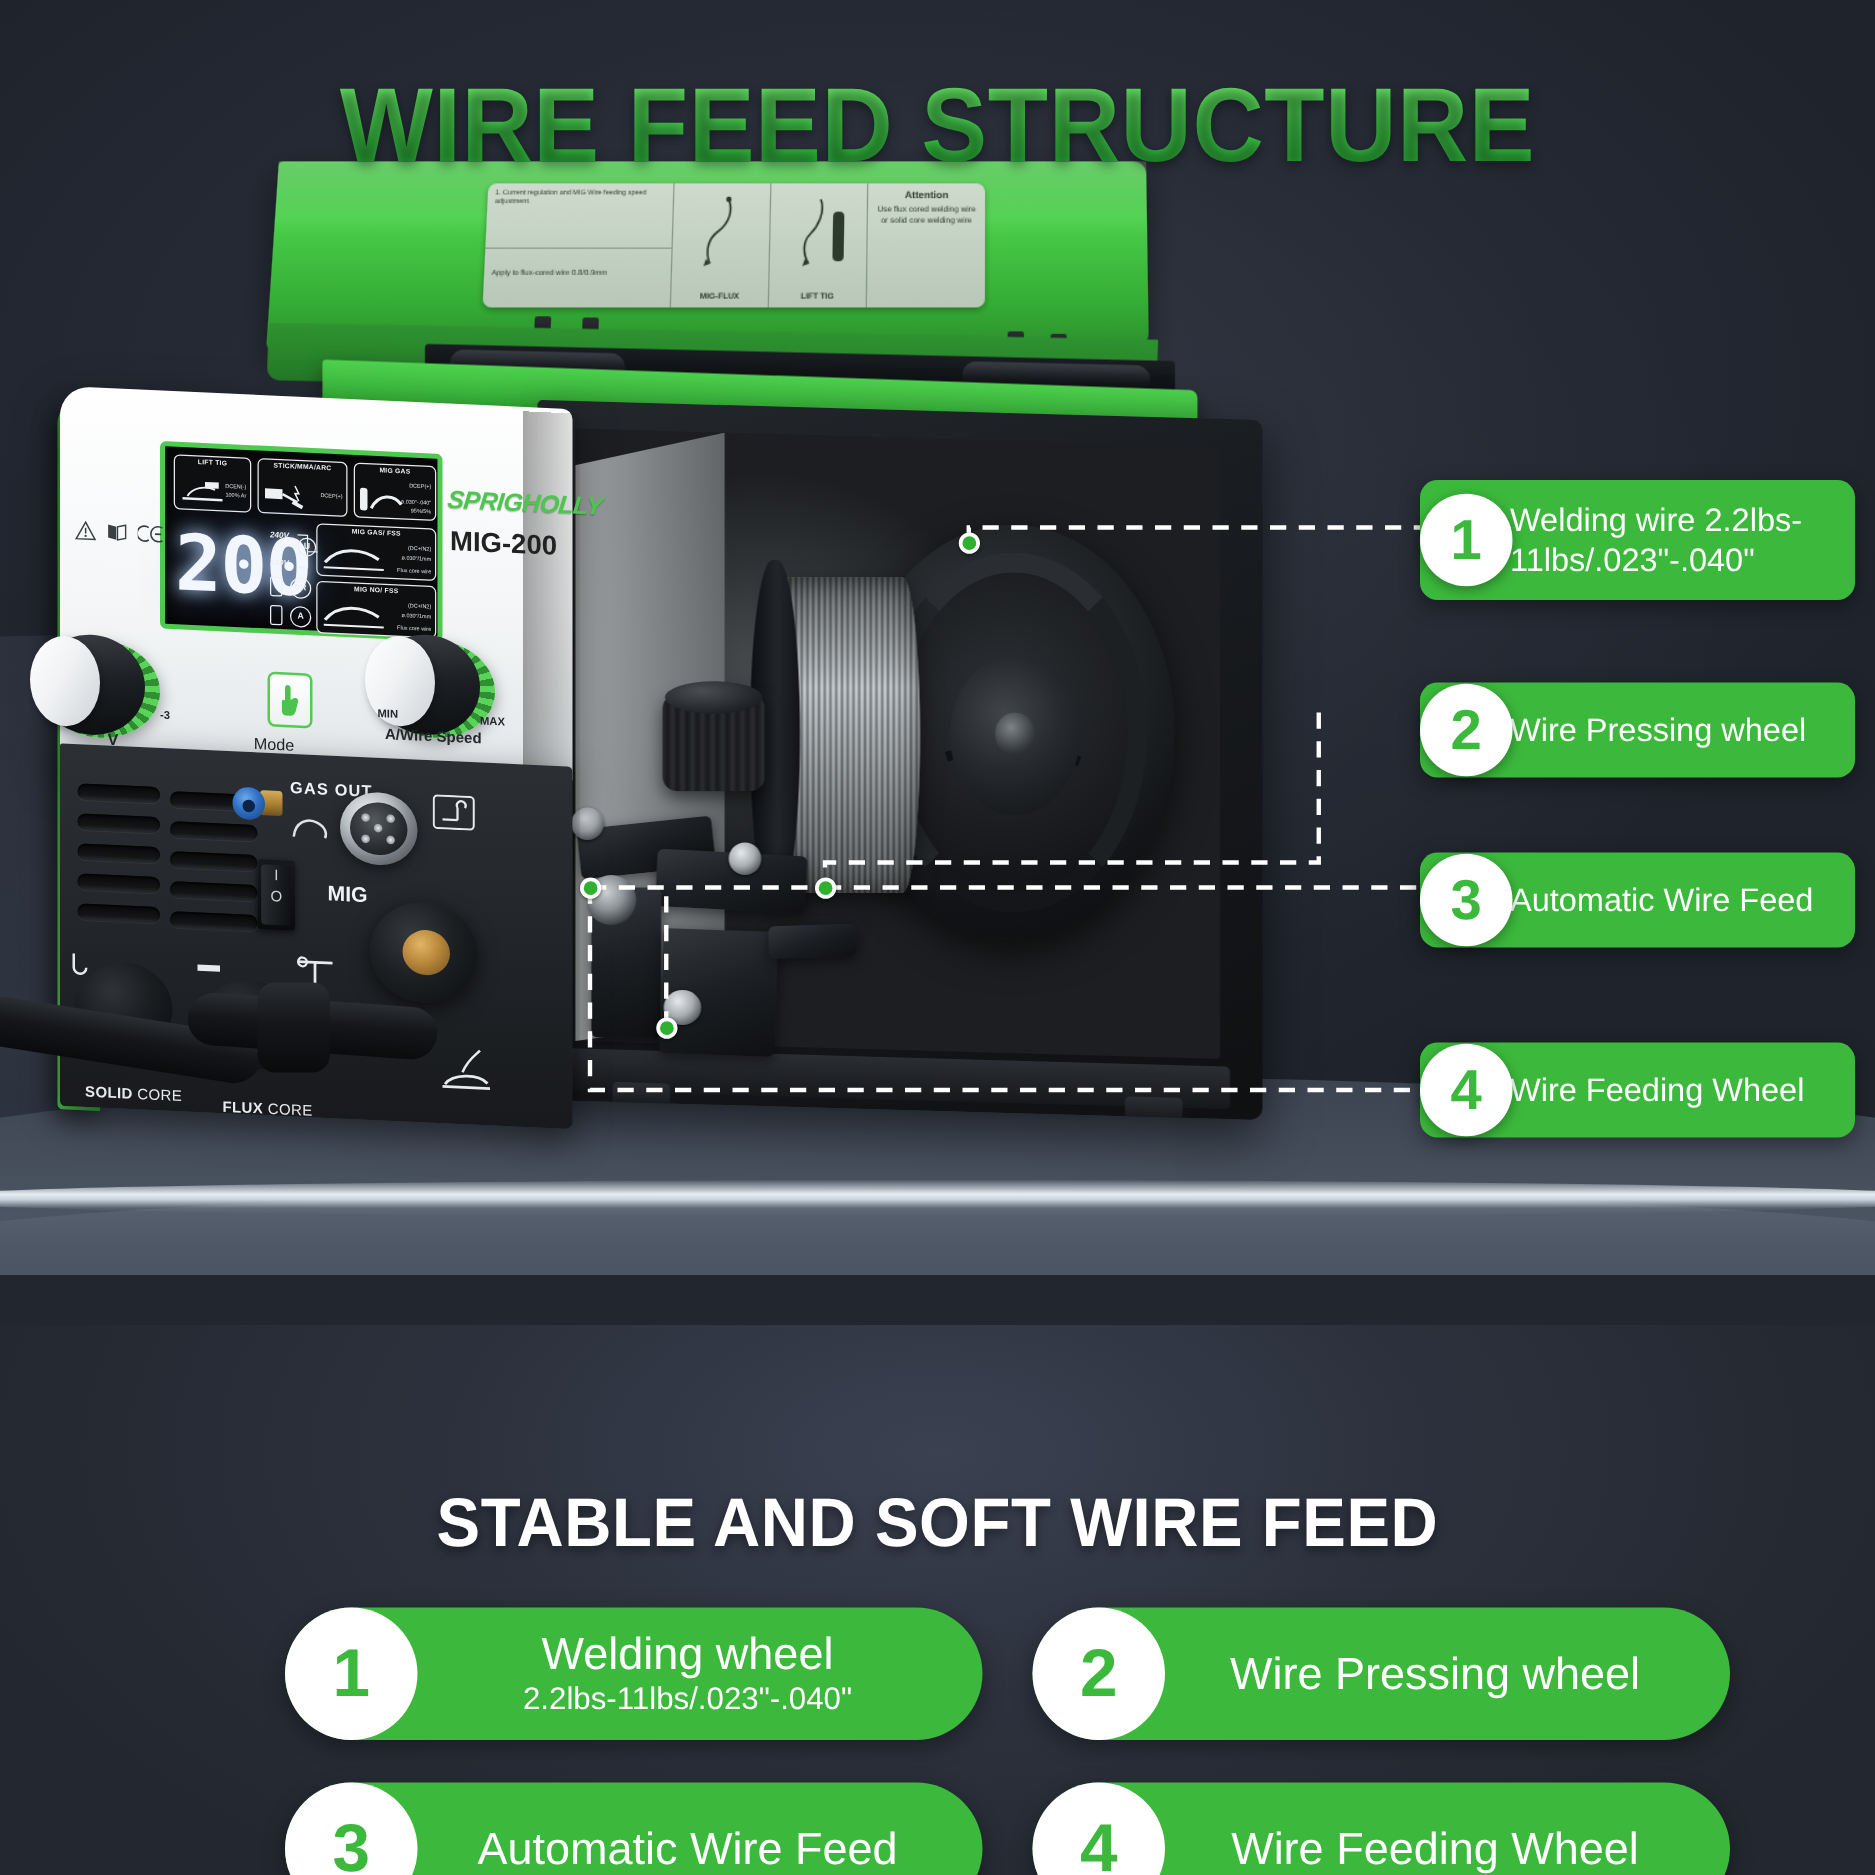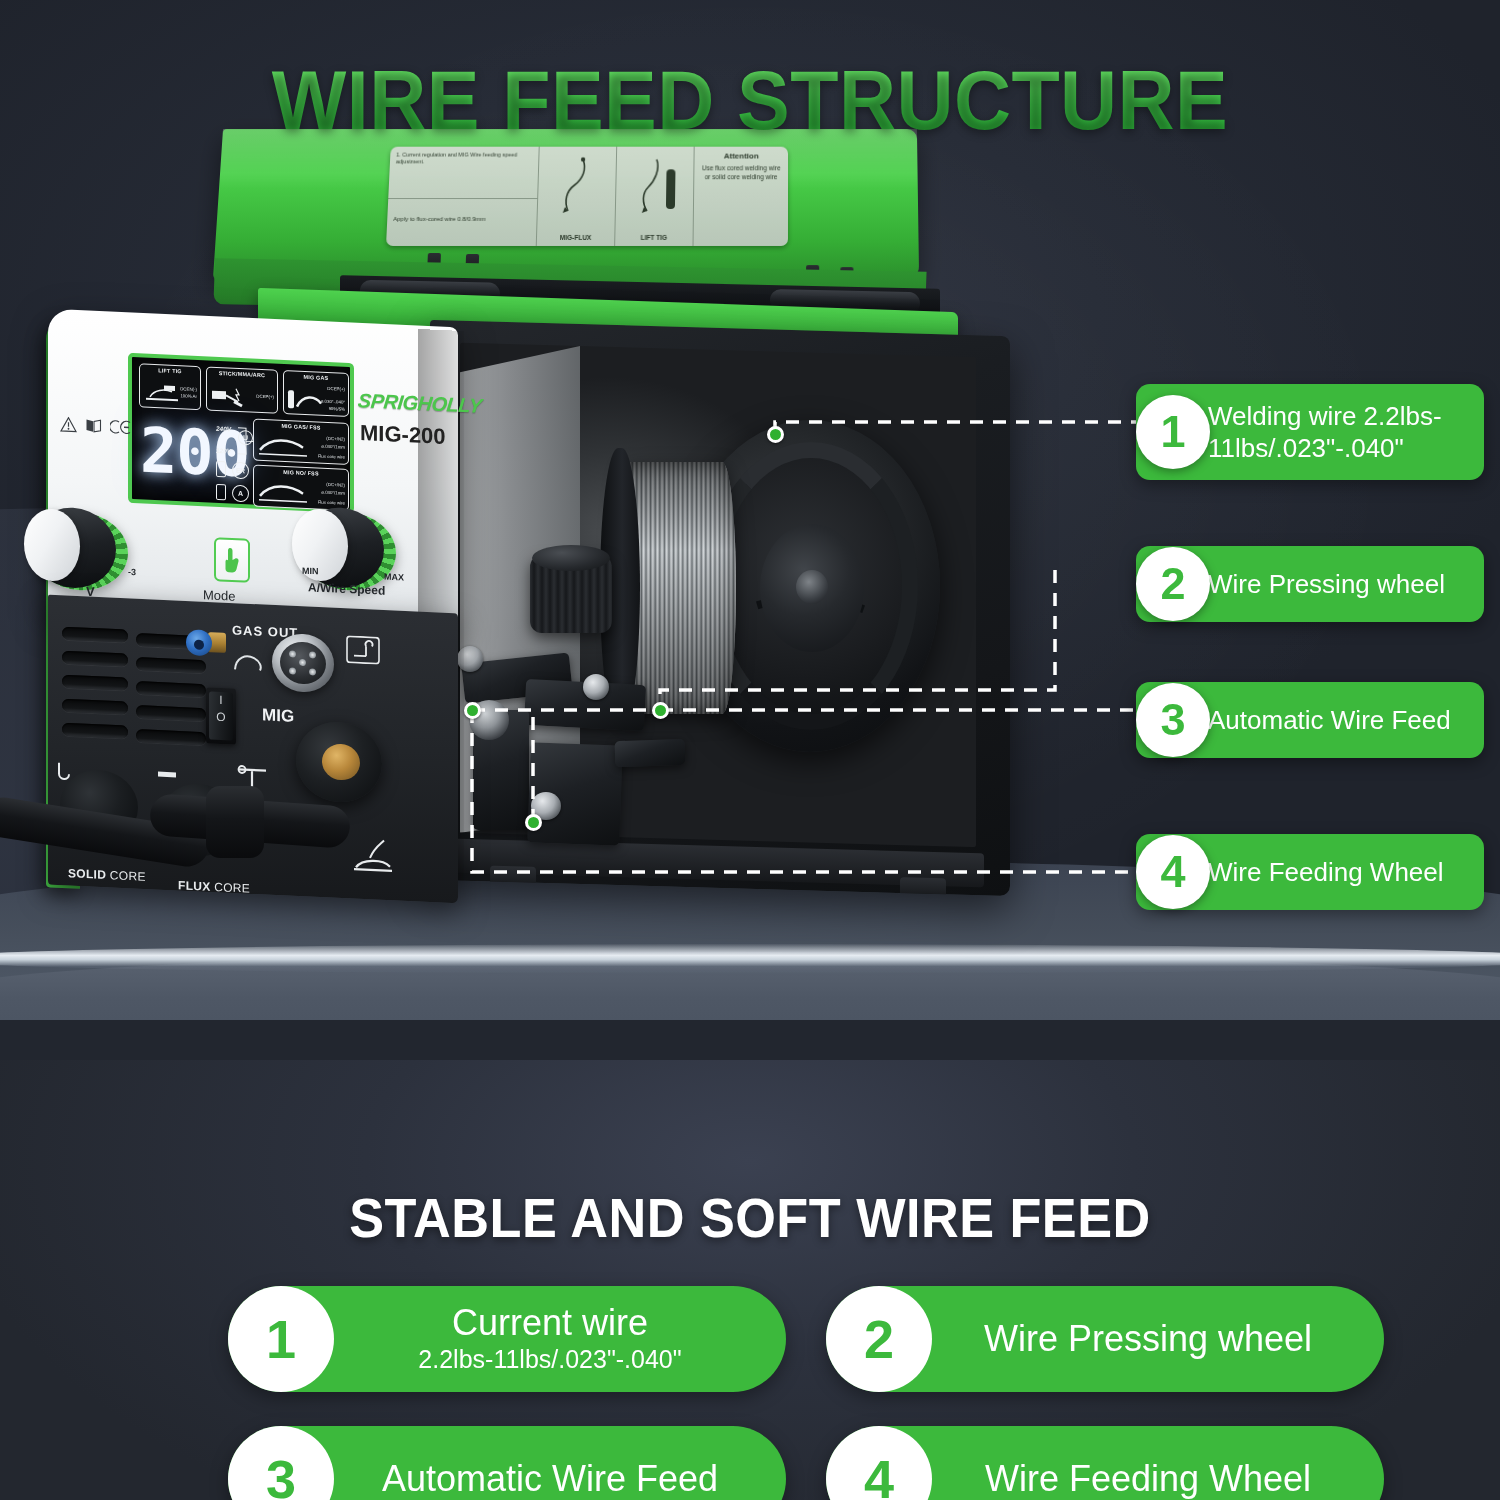--- a/index.html
+++ b/index.html
@@ -892,21 +892,21 @@
 
   <div id="heading-1">WIRE FEED STRUCTURE</div>
 </div>
 
 <div id="bottom-section">
   <div id="heading-2">STABLE AND SOFT WIRE FEED</div>
 
   <div class="feature-pill" style="left:228px; top:226px; width:558px;">
     <div class="feature-num">1</div>
     <div class="feature-body">
-      <div class="feature-title">Current wire</div>
+      <div class="feature-title">Welding wheel</div>
       <div class="feature-sub">2.2lbs-11lbs/.023"-.040"</div>
     </div>
   </div>
 
   <div class="feature-pill" style="left:826px; top:226px; width:558px;">
     <div class="feature-num">2</div>
     <div class="feature-body">
       <div class="feature-title">Wire Pressing wheel</div>
     </div>
   </div>

